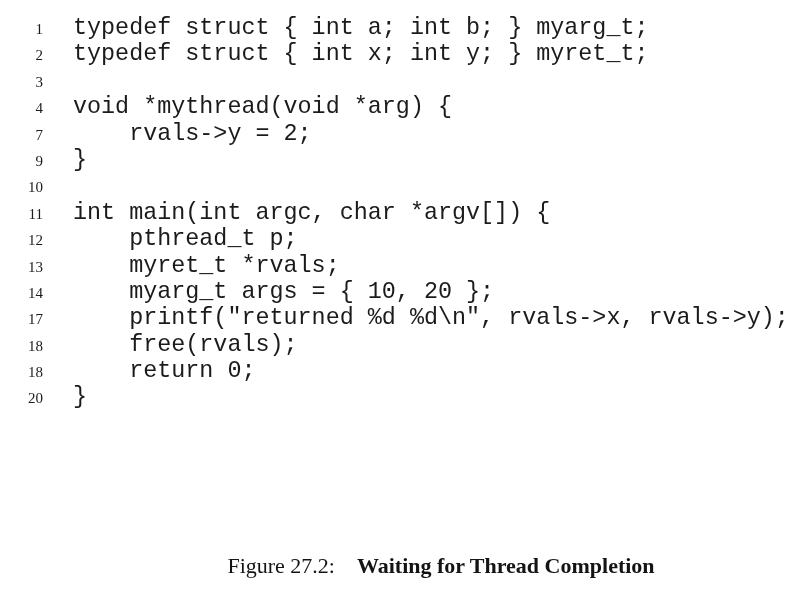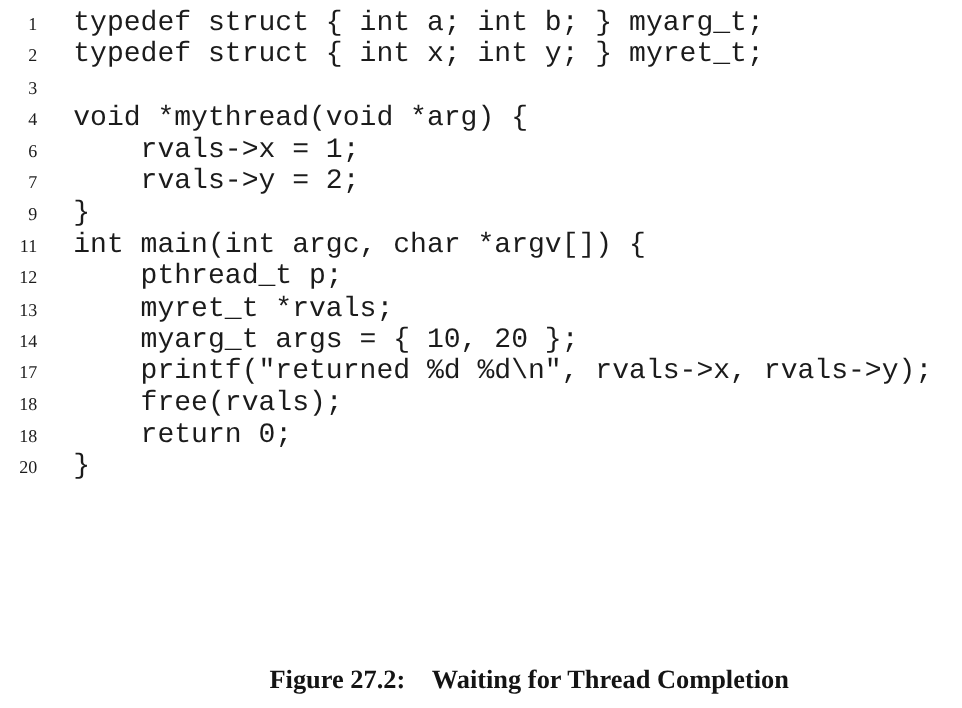--- a/index.html
+++ b/index.html
@@ -19,22 +19,23 @@
     background: #ffffff;
   }
   .code-listing {
     position: absolute;
     top: 10px;
     left: 0;
     width: 802px;
   }
   .code-row {
     height: 26.4px;
-    line-height: 21px;
+    line-height: 36px;
     white-space: pre;
+    padding-left: 12px;
   }
   .line-num {
     display: inline-block;
     width: 31px;
     text-align: right;
     font-family: "Liberation Serif", serif;
     font-size: 15px;
     color: #1b1b1b;
   }
   .line-text {
@@ -50,39 +51,39 @@
     left: 80px;
     width: 722px;
     text-align: center;
     font-family: "Liberation Serif", serif;
     font-size: 22px;
     line-height: 25px;
     color: #141414;
     white-space: nowrap;
   }
   .caption-label {
-    font-weight: bold;
+    font-weight: normal;
     margin-right: 22px;
   }
   .caption-title {
     font-weight: bold;
   }
 </style>
 </head>
 <body>
 
 <div class="page">
   <div class="code-listing" id="code-block">
       <div class="code-row"><span class="line-num">1</span><span class="line-text">typedef struct { int a; int b; } myarg_t;</span></div>
       <div class="code-row"><span class="line-num">2</span><span class="line-text">typedef struct { int x; int y; } myret_t;</span></div>
       <div class="code-row"><span class="line-num">3</span><span class="line-text"></span></div>
       <div class="code-row"><span class="line-num">4</span><span class="line-text">void *mythread(void *arg) {</span></div>
-      <div class="code-row"><span class="line-num">6</span><span class="line-text">    rvals-&gt;x = 1;</span></div>
       <div class="code-row"><span class="line-num">7</span><span class="line-text">    rvals-&gt;y = 2;</span></div>
       <div class="code-row"><span class="line-num">9</span><span class="line-text">}</span></div>
+      <div class="code-row"><span class="line-num">10</span><span class="line-text"></span></div>
       <div class="code-row"><span class="line-num">11</span><span class="line-text">int main(int argc, char *argv[]) {</span></div>
       <div class="code-row"><span class="line-num">12</span><span class="line-text">    pthread_t p;</span></div>
       <div class="code-row"><span class="line-num">13</span><span class="line-text">    myret_t *rvals;</span></div>
       <div class="code-row"><span class="line-num">14</span><span class="line-text">    myarg_t args = { 10, 20 };</span></div>
       <div class="code-row"><span class="line-num">17</span><span class="line-text">    printf("returned %d %d\n", rvals-&gt;x, rvals-&gt;y);</span></div>
       <div class="code-row"><span class="line-num">18</span><span class="line-text">    free(rvals);</span></div>
       <div class="code-row"><span class="line-num">18</span><span class="line-text">    return 0;</span></div>
       <div class="code-row"><span class="line-num">20</span><span class="line-text">}</span></div>
     </div>
   <div class="caption">

